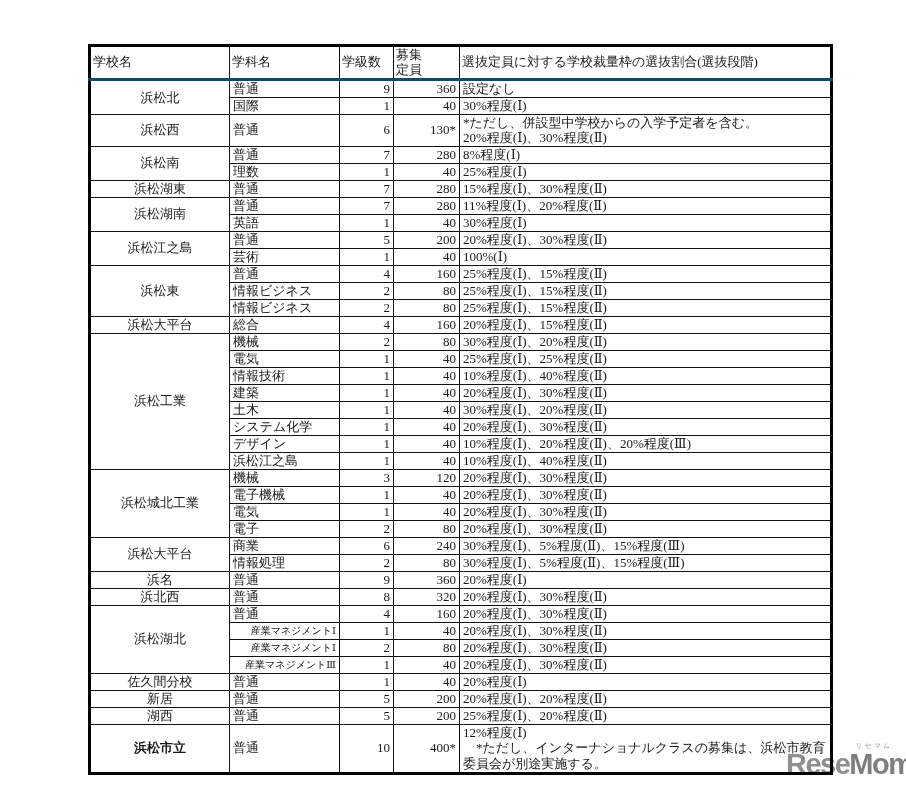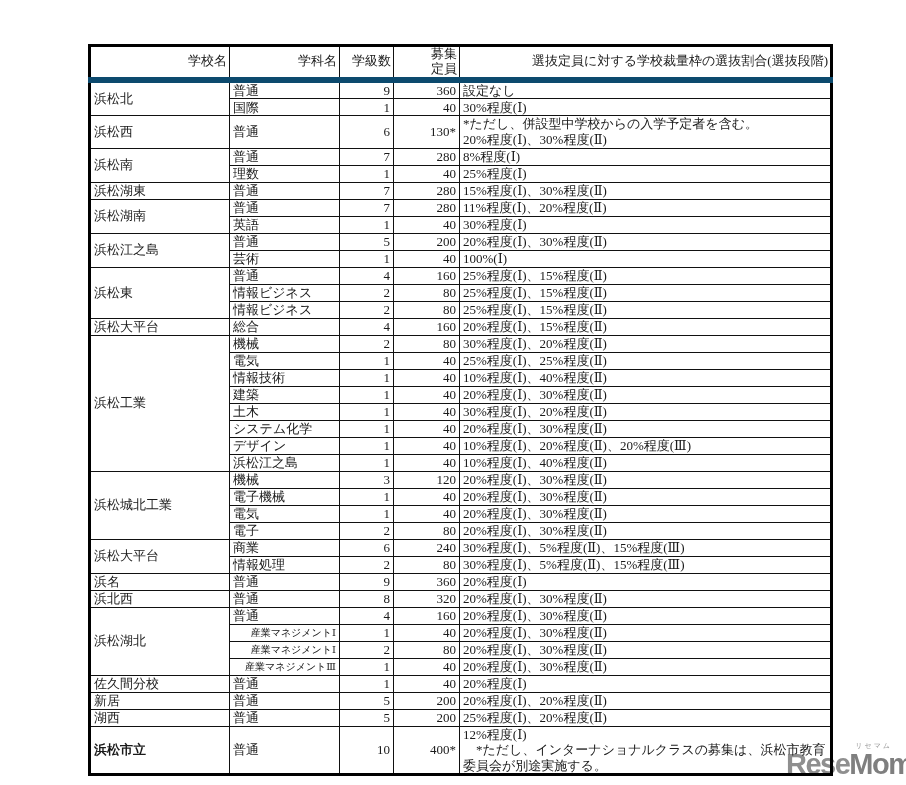--- a/index.html
+++ b/index.html
@@ -13,26 +13,26 @@
     position:absolute; left:88px; top:44px; width:742px;
     border-collapse:collapse; table-layout:fixed;
     border:3px solid #000; background:transparent;
     position:absolute; z-index:1;
   }
   .grid th, .grid td {
     border:1px solid #111; font-weight:normal; font-size:13px;
     overflow:hidden; color:#1a1a1a;
   }
   .grid thead th {
-    border-bottom:6px solid #0c4a6e; height:34px; text-align:right;
+    border-bottom:3px solid #0c4a6e; height:34px; text-align:left;
     vertical-align:middle; white-space:pre-line; line-height:1.15;
     padding:0 2px;
   }
   .grid tbody td { height:17px; line-height:1.2; padding:0 3px; vertical-align:middle; }
-  td.school { vertical-align:top; padding-top:1px; }
+  td.school { vertical-align:top; padding-top:1px;text-align:center; }
   td.school.v-middle { vertical-align:middle;font-weight:bold; }
   td.num { text-align:right; padding-right:5px; }
   td.dept.small { font-size:10px;text-align:right; }
   td.ratio { white-space:pre-line; line-height:1.38; padding:1px 3px;margin-left:12px; }
   .watermark {
     position:absolute; left:786px; top:742px; z-index:0; width:120px;
     font-family:"Liberation Sans","DejaVu Sans",sans-serif;
     user-select:none;
   }
   .wm-ruby {

